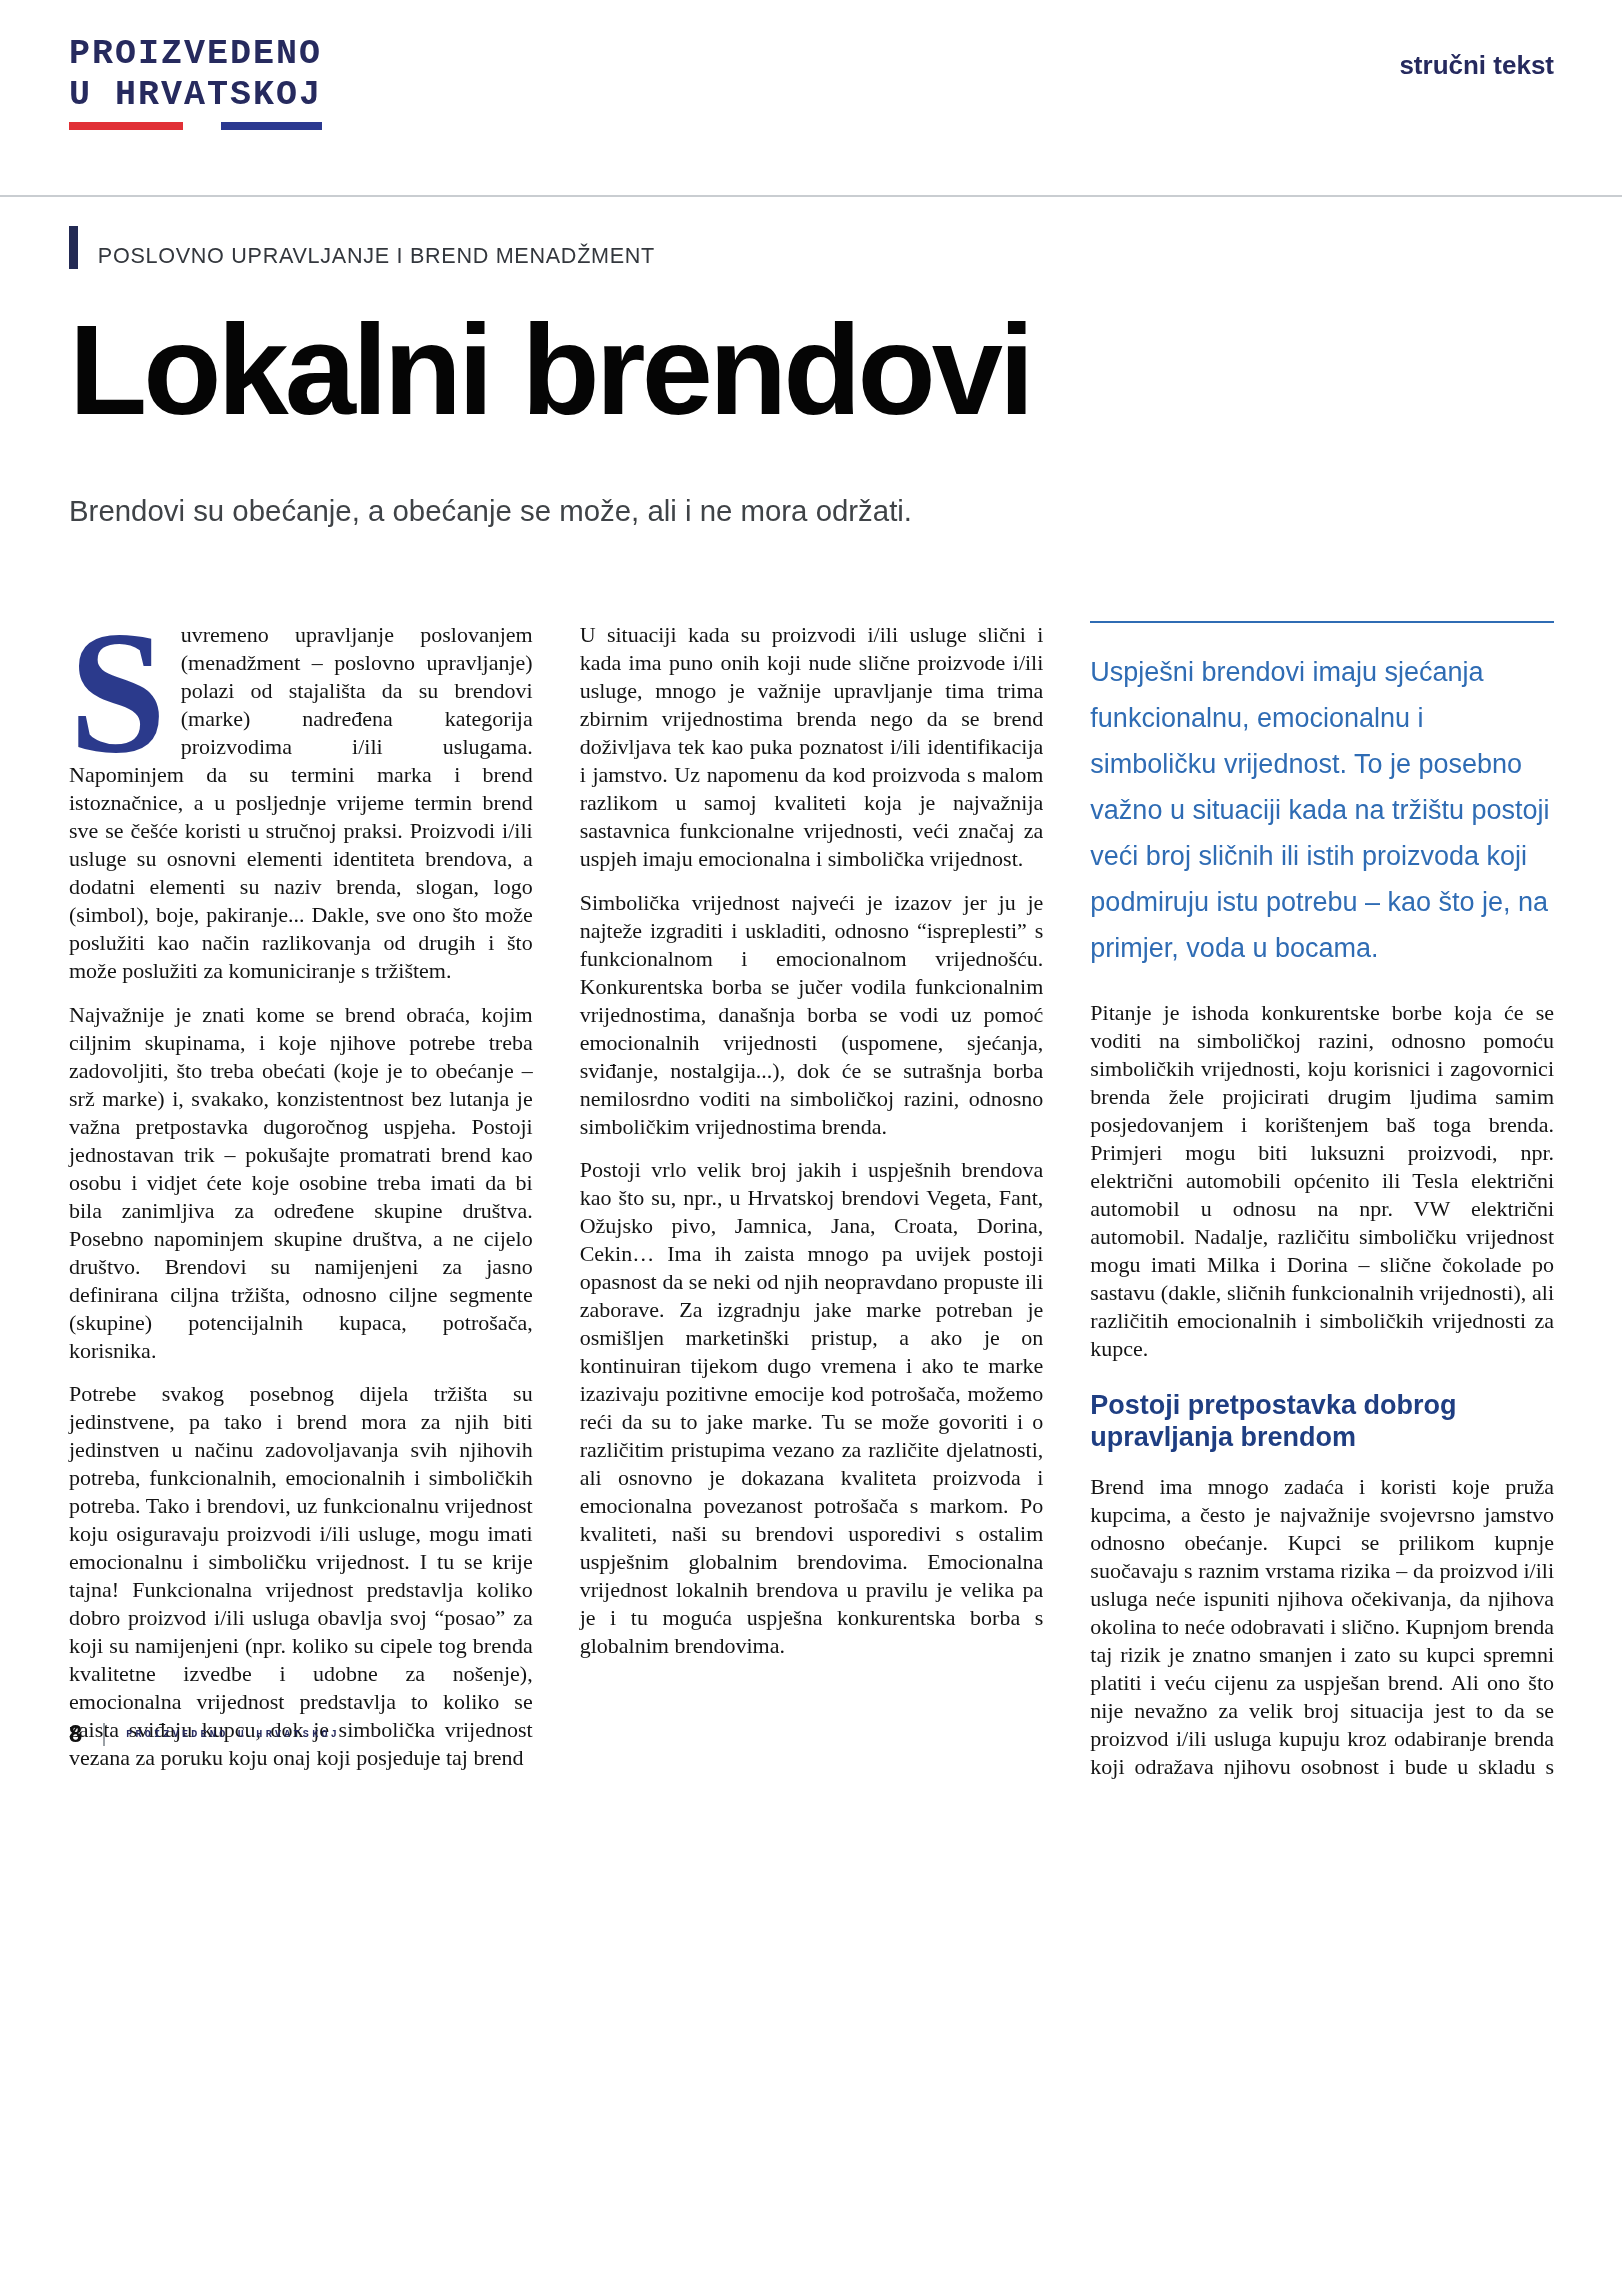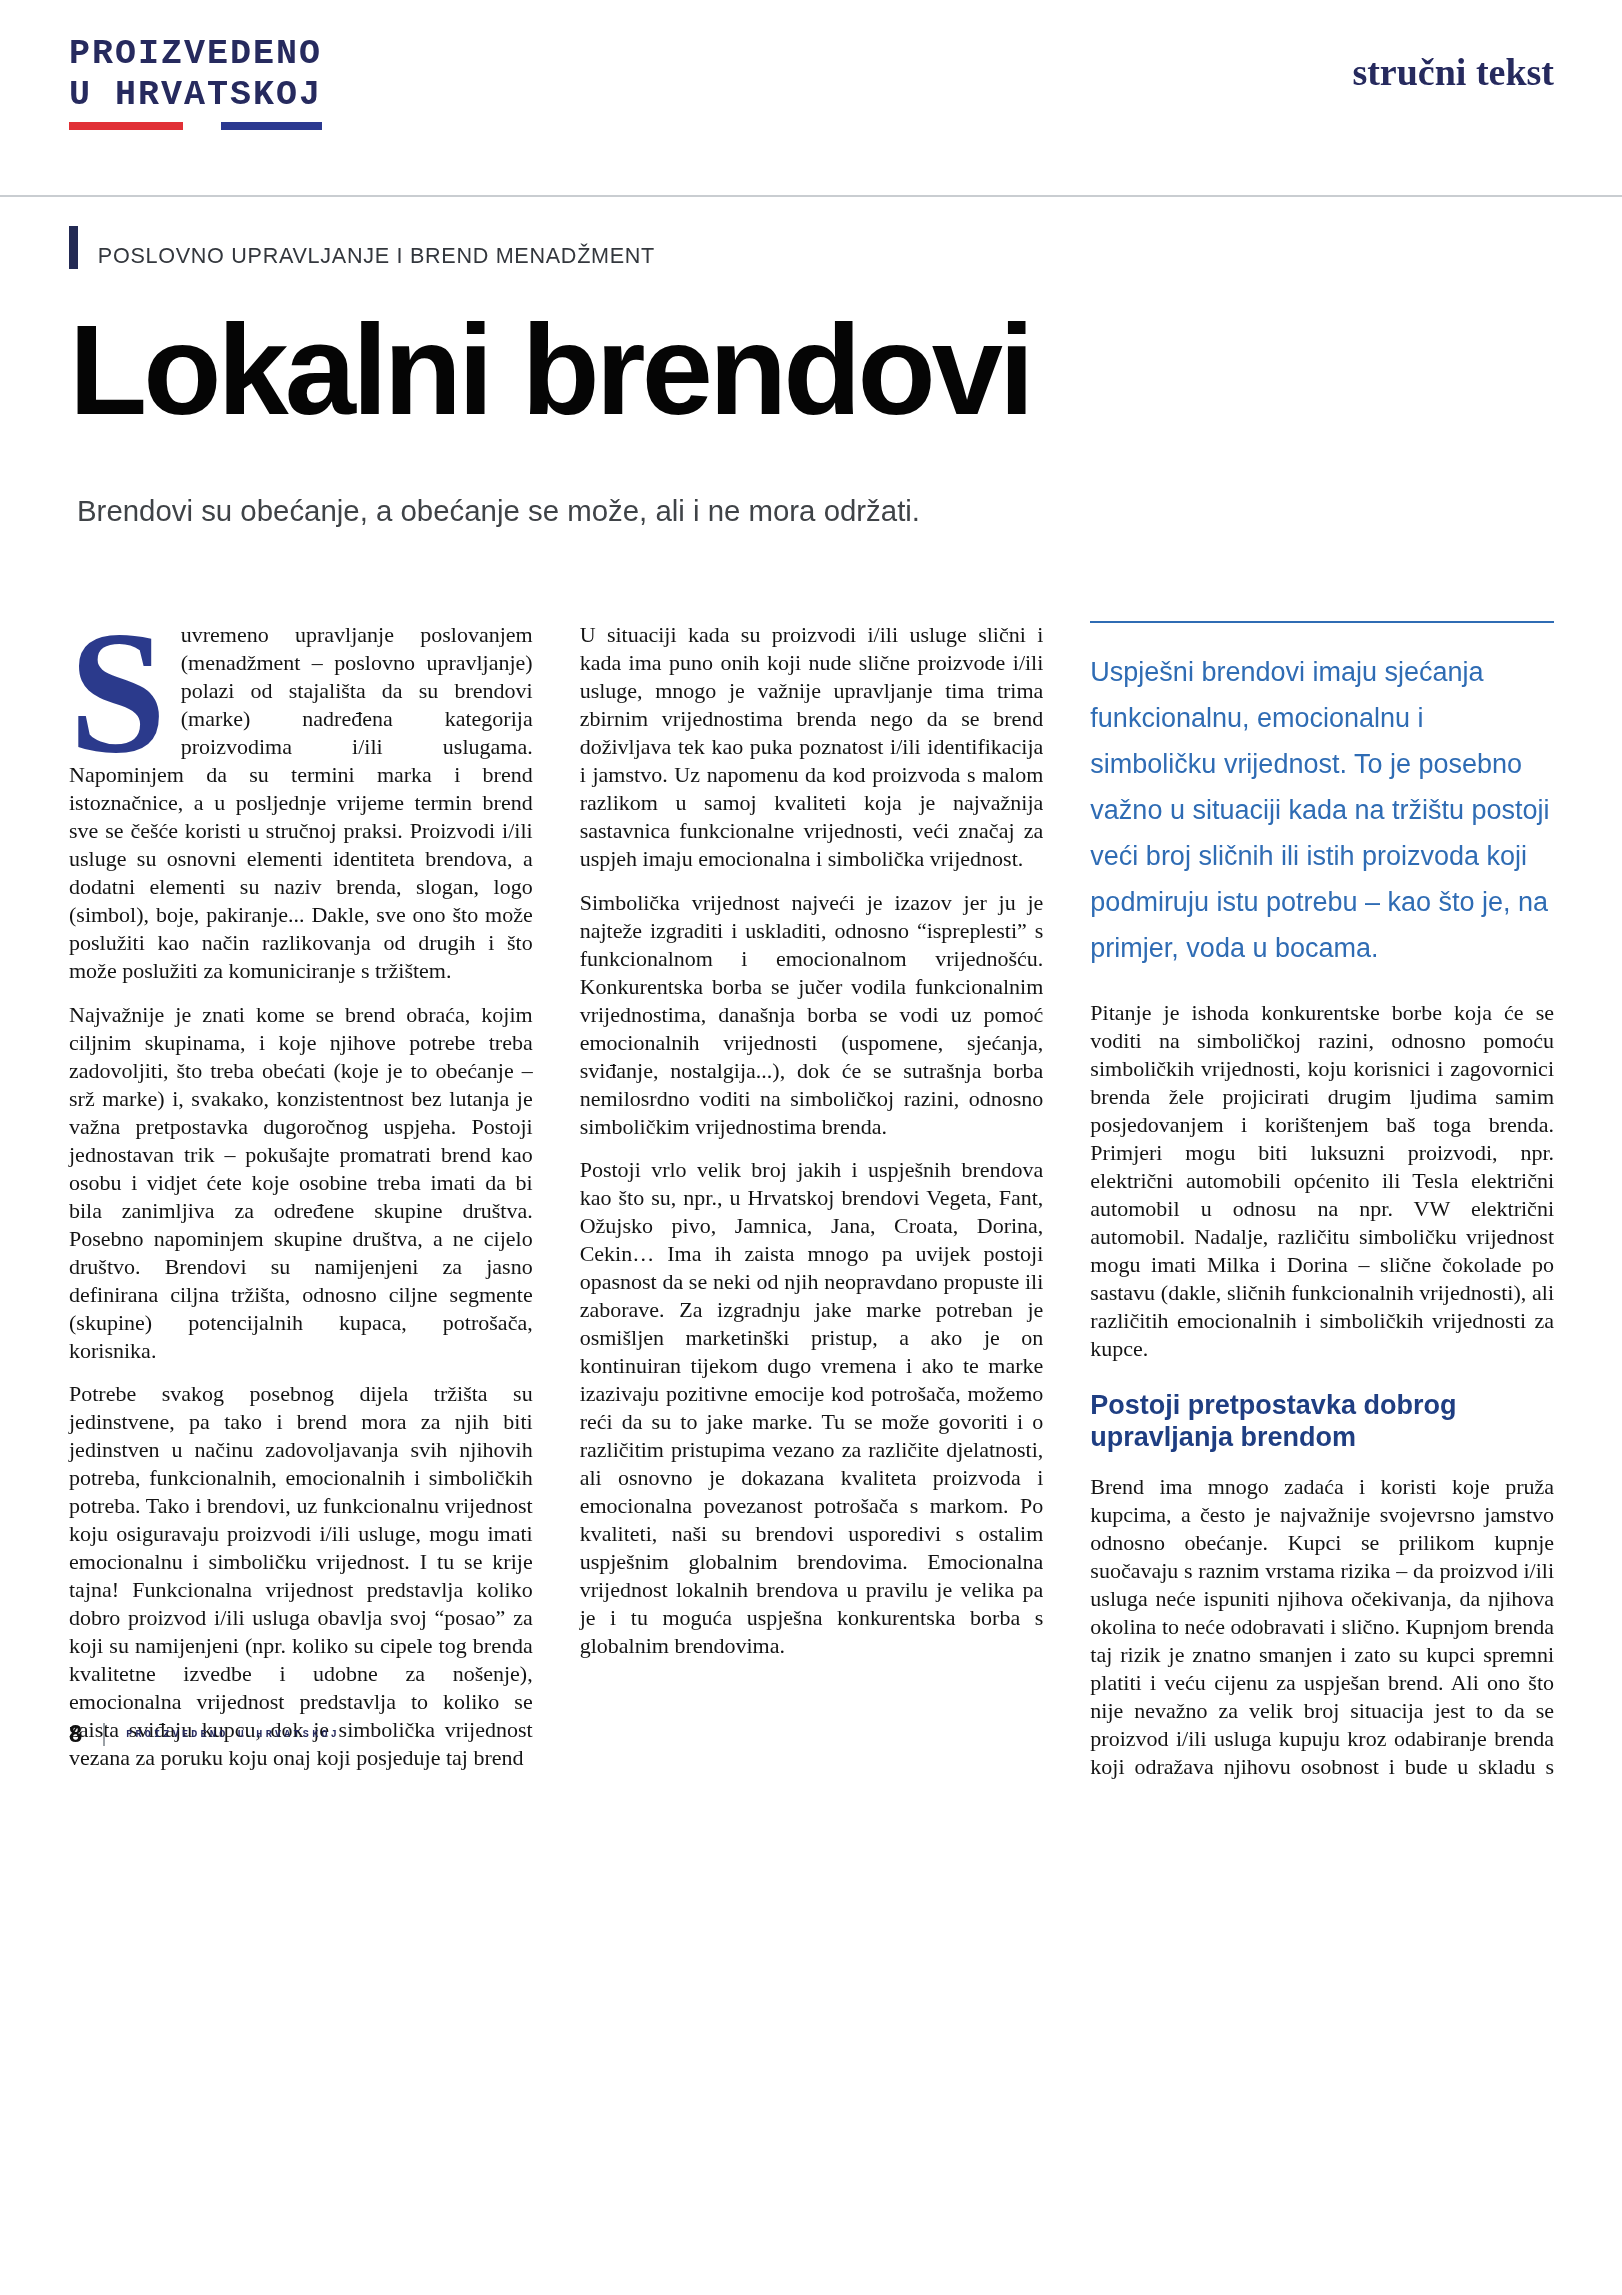--- a/index.html
+++ b/index.html
@@ -19,41 +19,41 @@
     font-family:"Liberation Mono", monospace;
     font-weight:bold; font-size:35px; letter-spacing:2px;
     color:#262a5e; line-height:1.18; white-space:nowrap;
   }
   .flag-bar { display:flex; height:8.5px; margin-top:5.2px; width:100%; }
   .flag-red   { background:#e13036; flex:0 0 45%; }
   .flag-white { background:#ffffff; flex:0 0 15%; }
   .flag-blue  { background:#2b3990; flex:0 0 40%; }
   .tagline {
     position:absolute; top:15.7px; right:0;
-    font-family:Liberation Serif, serif;
-    font-weight:bold; font-size:38px; color:#262a5e;
+    font-family:Liberation Sans, sans-serif;
+    font-weight:bold; font-size:26px; color:#262a5e;
   }
   .header-rule { position:absolute; top:195px; left:0; width:1623px; height:2px; background:#c9cdd1; }
 
   
   .article { position:absolute; top:226px; left:69px; right:69px; }
   .kicker-row { display:flex; align-items:flex-end; }
   .kicker-bar { width:9.2px; height:43px; background:#232a54; margin-right:19.6px; flex:0 0 auto; }
   .kicker {
     font-family:"Liberation Sans", sans-serif;
     font-size:21.6px; color:#33373d; letter-spacing:0.7px;
   }
   .title {
     font-family:Liberation Sans, sans-serif;
     font-weight:bold; font-size:128px; letter-spacing:-3.9px;
     color:#050505; line-height:1; margin-top:37px;
   }
   .subtitle {
     font-family:"Liberation Sans", sans-serif;
-    font-size:29.4px; color:#3f4347; margin-top:60px;margin-left:8px;
+    font-size:29.4px; color:#3f4347; margin-top:60px;
   }
   .columns { display:flex; gap:47px; margin-top:93px; }
   .col { flex:1 1 0; min-width:0; }
   .body-p {
     font-size:22px; line-height:28px;
     text-align:justify; hyphens:auto;
     margin-bottom:15.7px; color:#141414;
   }
   .dropcap {
     float:left;

